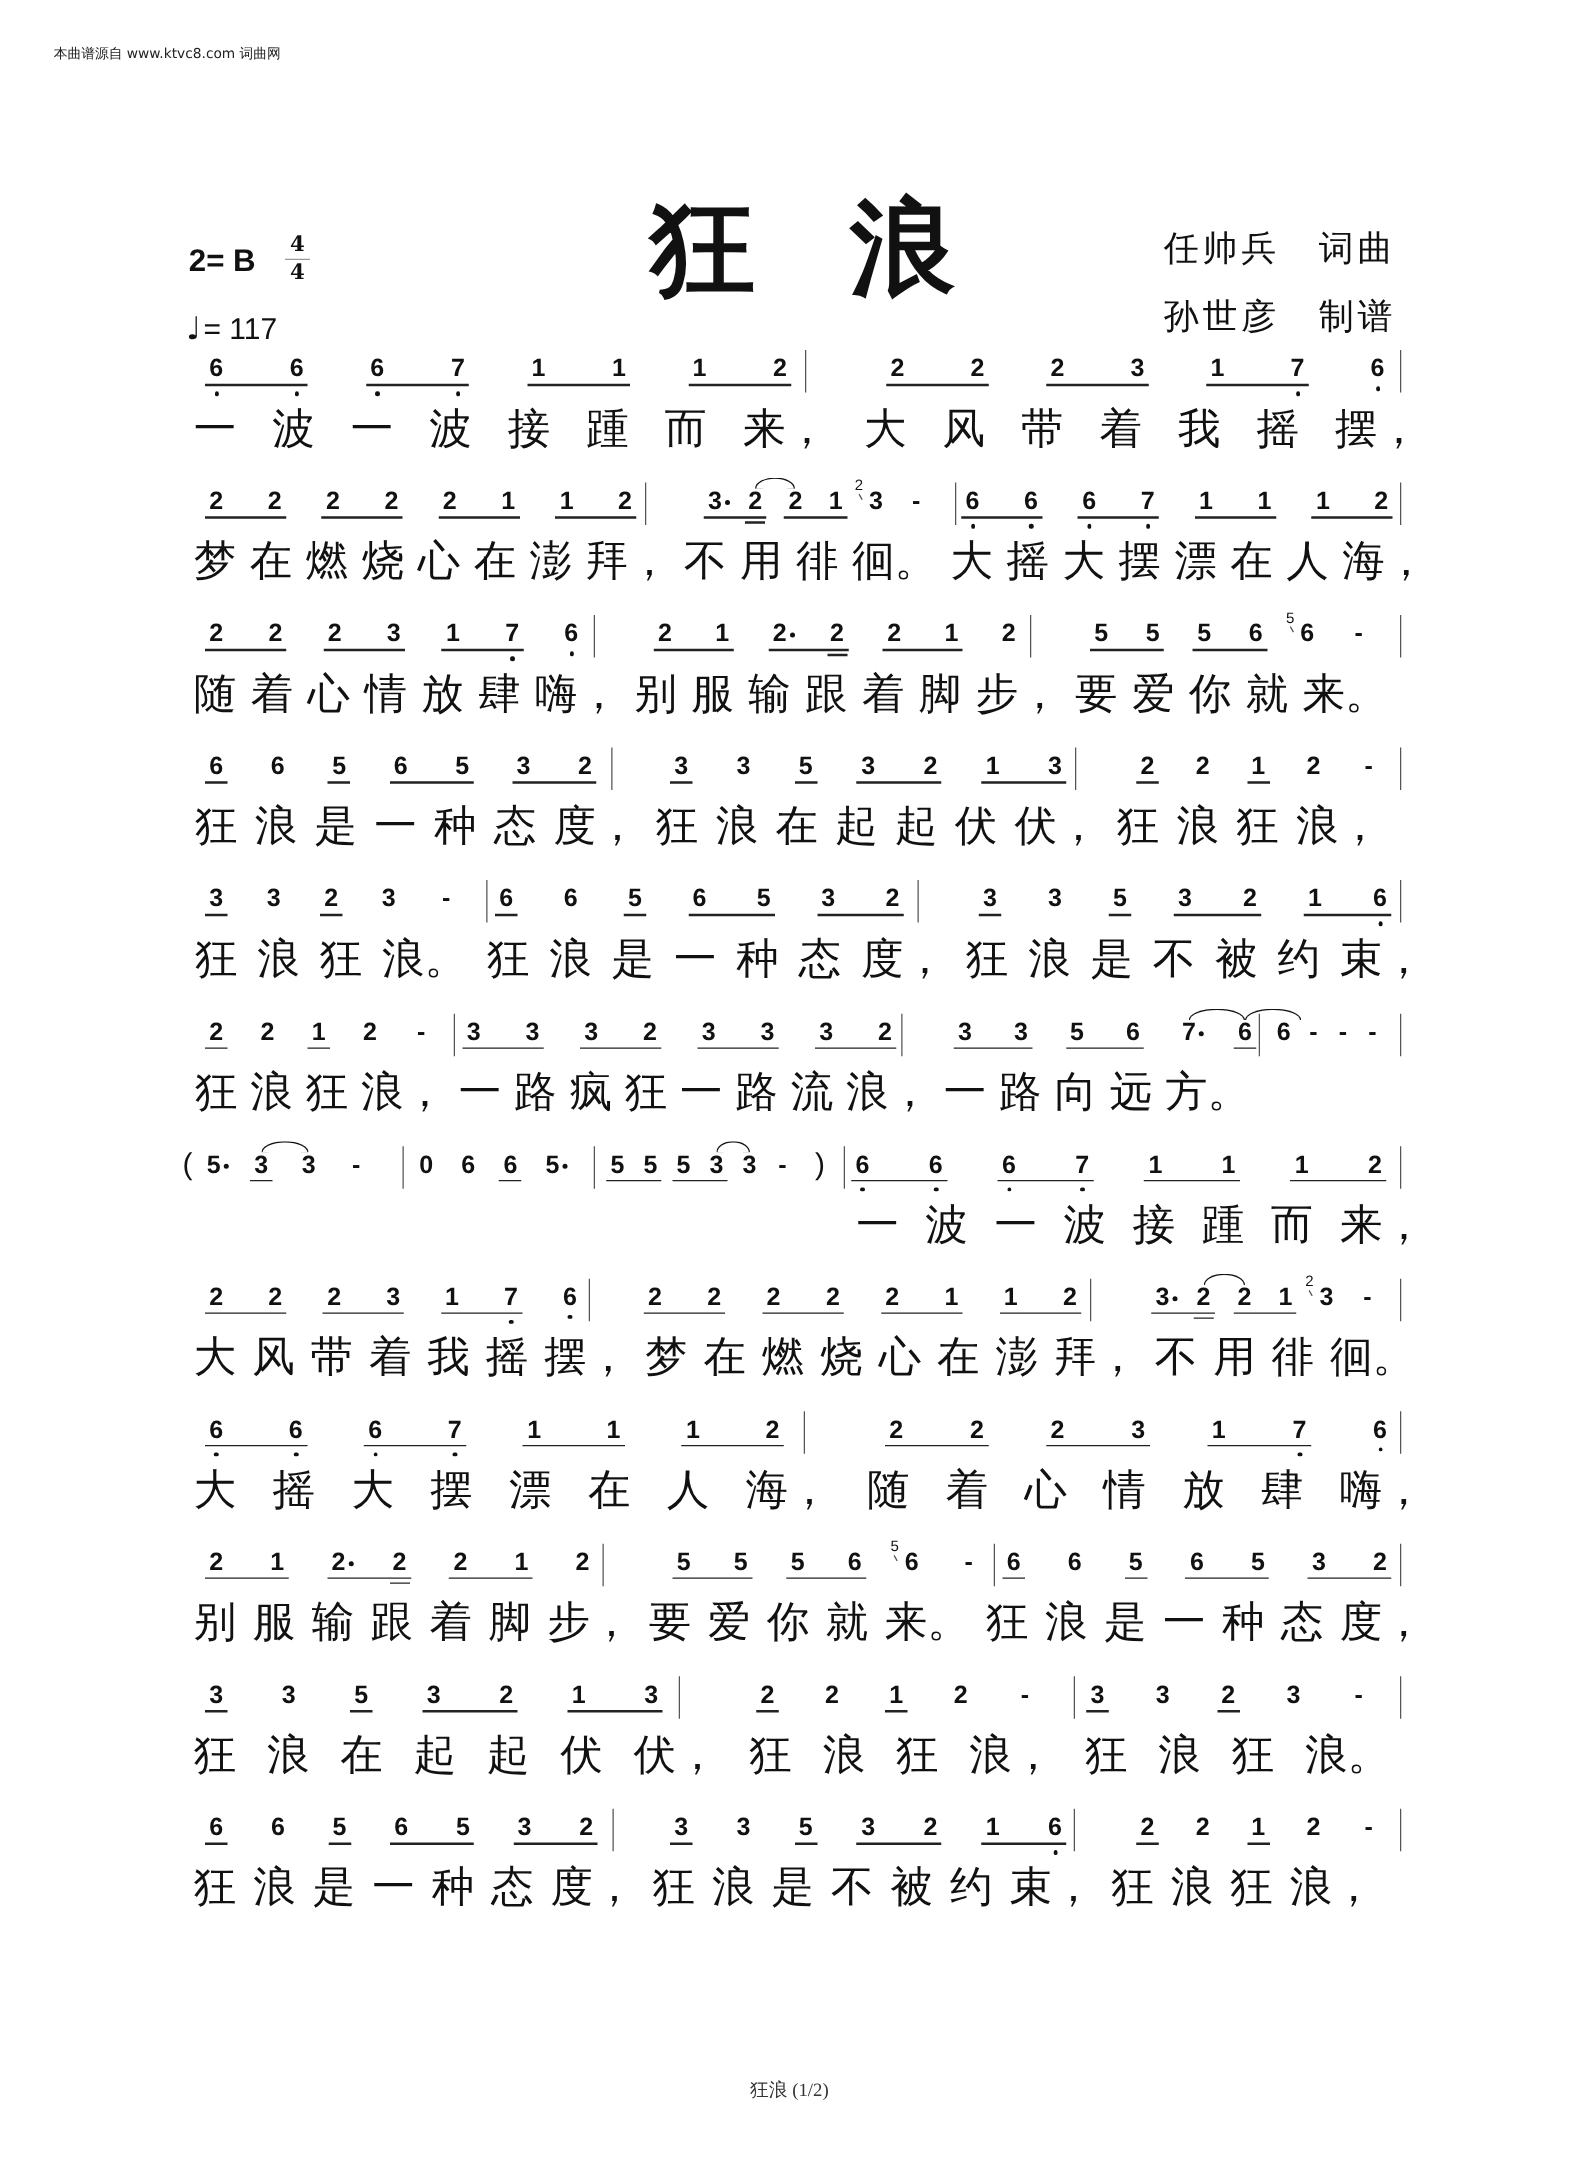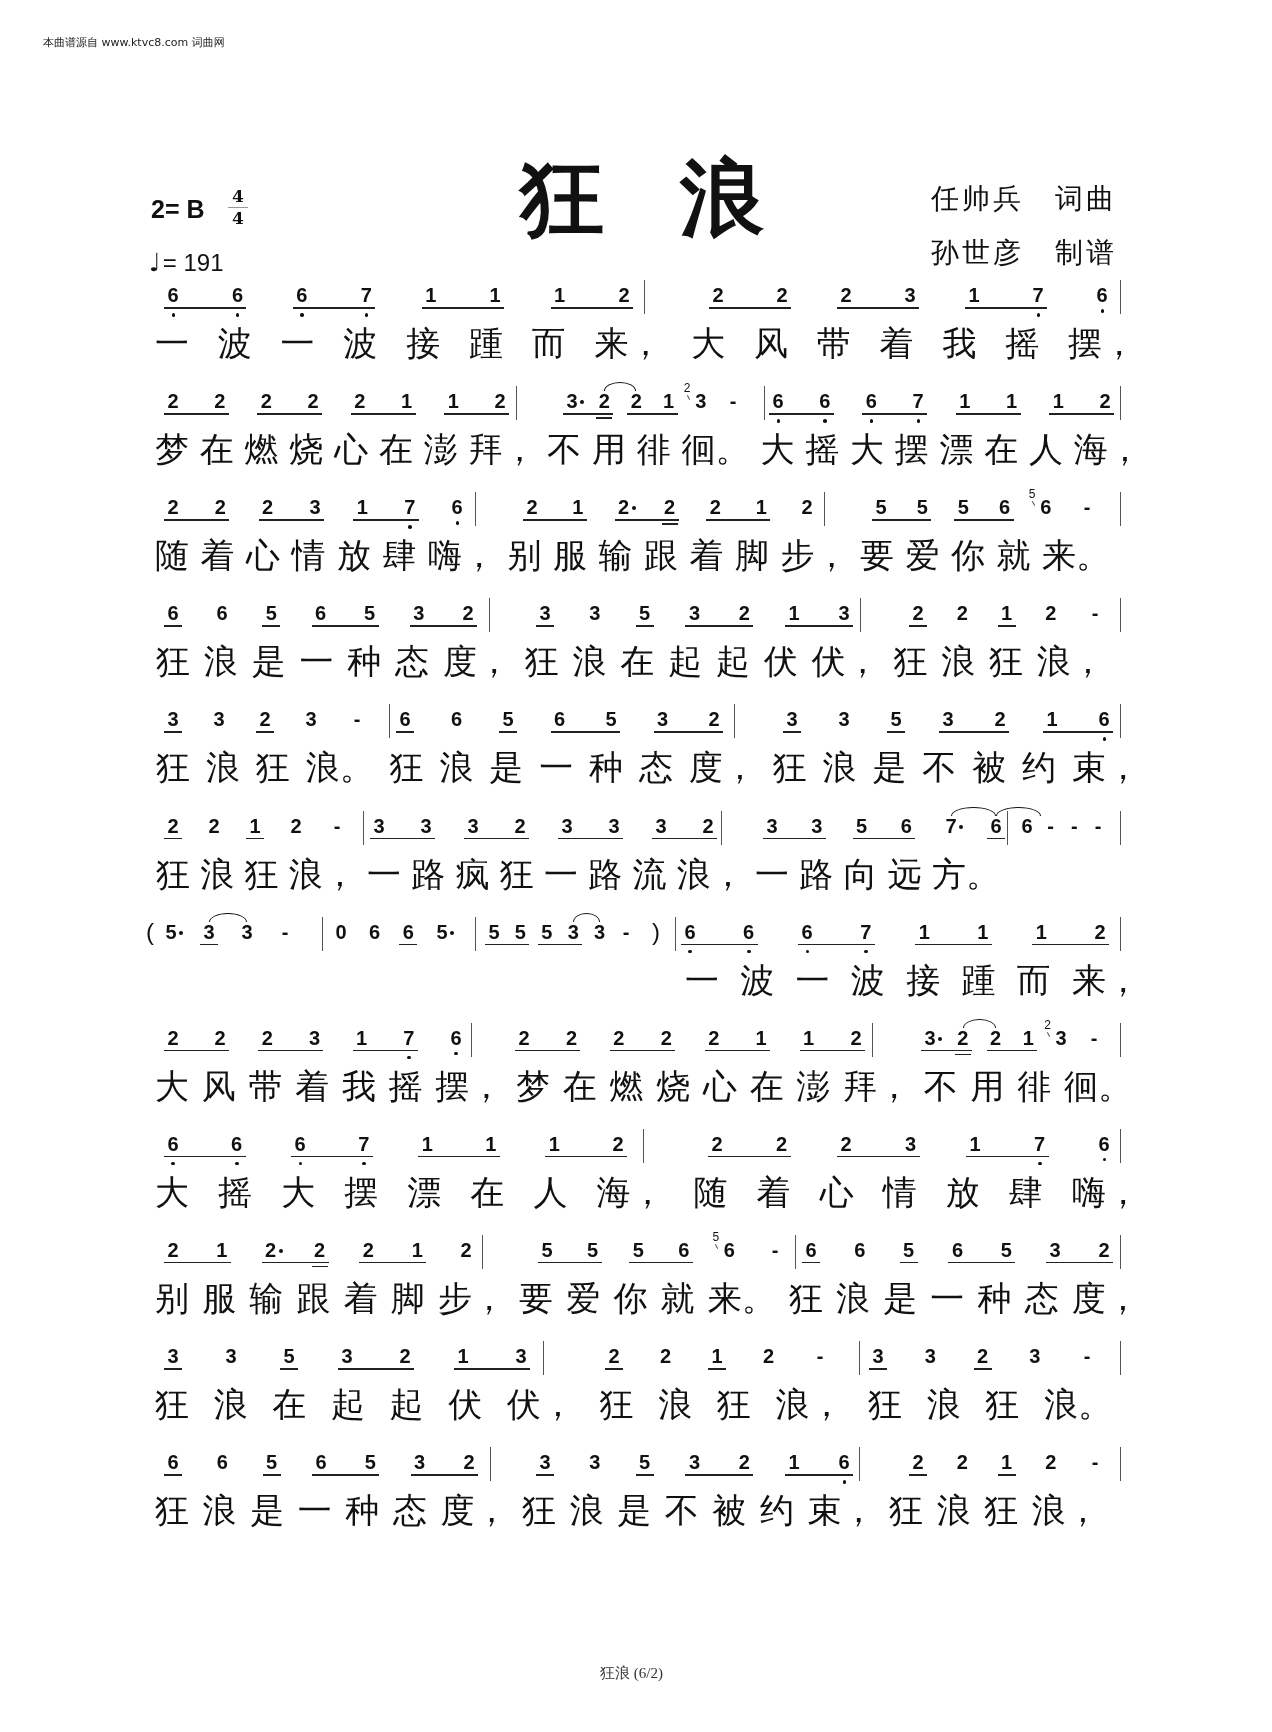--- a/index.html
+++ b/index.html
@@ -56,21 +56,21 @@
 <body>
 
 <div id="watermark" class="abs">本曲谱源自 www.ktvc8.com 词曲网</div>
 
 <div id="key" class="abs">2= B</div>
 <div id="timesig" class="abs">
   <div class="ts-top">4</div>
   <div class="ts-bottom">4</div>
 </div>
 <div id="tempo" class="abs">
-  <span class="note-glyph">♩</span><span>= 191</span>
+  <span class="note-glyph">♩</span><span>= 117</span>
 </div>
 
 <div id="title" class="abs">狂浪</div>
 
 <div id="credit-1" class="abs credit">任帅兵　词曲</div>
 <div id="credit-2" class="abs credit">孙世彦　制谱</div>
 
 <div id="score">
     <div class="staff-line" style="top: 279px;">
       <div class="bar" style="left: 644px;"></div>
@@ -1079,13 +1079,13 @@
         <span class="lyr">约</span>
         <span class="lyr">束，</span>
         <span class="lyr">狂</span>
         <span class="lyr">浪</span>
         <span class="lyr">狂</span>
         <span class="lyr">浪，</span>
       </div>
     </div>
   </div>
 
-<div id="footer" class="abs">狂浪 (6/2)</div>
+<div id="footer" class="abs">狂浪 (1/2)</div>
 
 </body></html>

